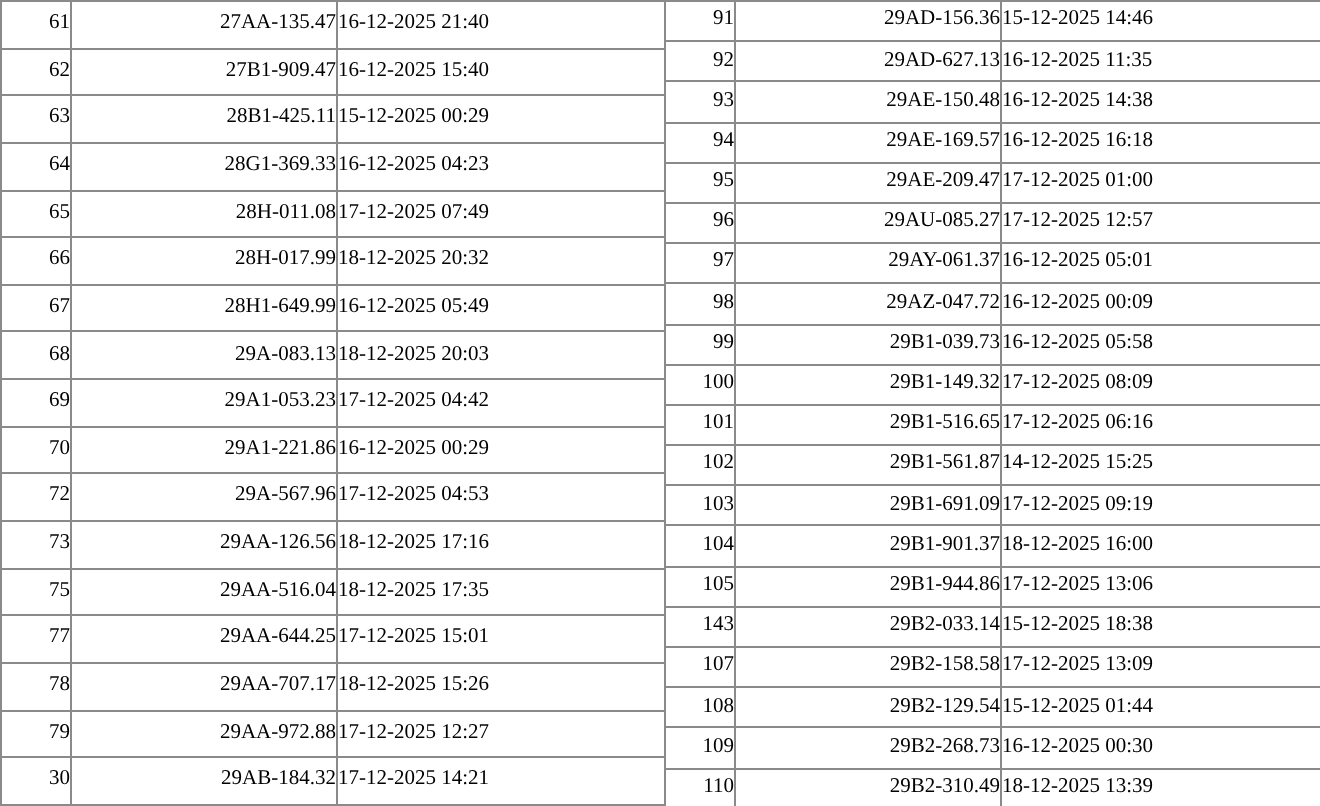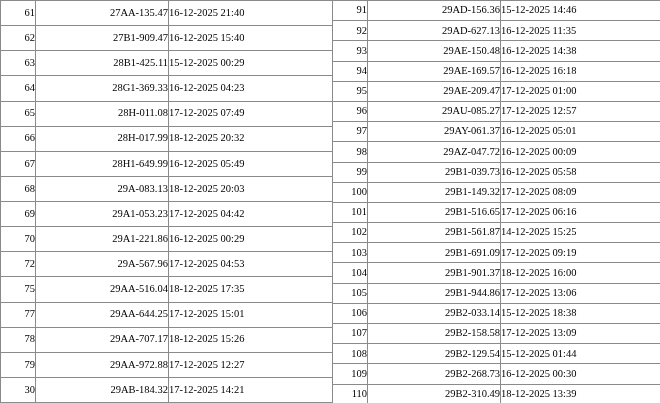--- a/index.html
+++ b/index.html
@@ -109,20 +109,25 @@
           <td class="col-idx">70</td>
           <td class="col-plate">29A1-221.86</td>
           <td class="col-date">16-12-2025 00:29</td>
         </tr>
         <tr>
           <td class="col-idx">72</td>
           <td class="col-plate">29A-567.96</td>
           <td class="col-date">17-12-2025 04:53</td>
         </tr>
         <tr>
+          <td class="col-idx">73</td>
+          <td class="col-plate">29AA-126.56</td>
+          <td class="col-date">18-12-2025 17:16</td>
+        </tr>
+        <tr>
           <td class="col-idx">75</td>
           <td class="col-plate">29AA-516.04</td>
           <td class="col-date">18-12-2025 17:35</td>
         </tr>
         <tr>
           <td class="col-idx">77</td>
           <td class="col-plate">29AA-644.25</td>
           <td class="col-date">17-12-2025 15:01</td>
         </tr>
         <tr>
@@ -214,21 +219,21 @@
           <td class="col-idx">104</td>
           <td class="col-plate">29B1-901.37</td>
           <td class="col-date">18-12-2025 16:00</td>
         </tr>
         <tr>
           <td class="col-idx">105</td>
           <td class="col-plate">29B1-944.86</td>
           <td class="col-date">17-12-2025 13:06</td>
         </tr>
         <tr>
-          <td class="col-idx">106</td>
+          <td class="col-idx">143</td>
           <td class="col-plate">29B2-033.14</td>
           <td class="col-date">15-12-2025 18:38</td>
         </tr>
         <tr>
           <td class="col-idx">107</td>
           <td class="col-plate">29B2-158.58</td>
           <td class="col-date">17-12-2025 13:09</td>
         </tr>
         <tr>
           <td class="col-idx">108</td>

